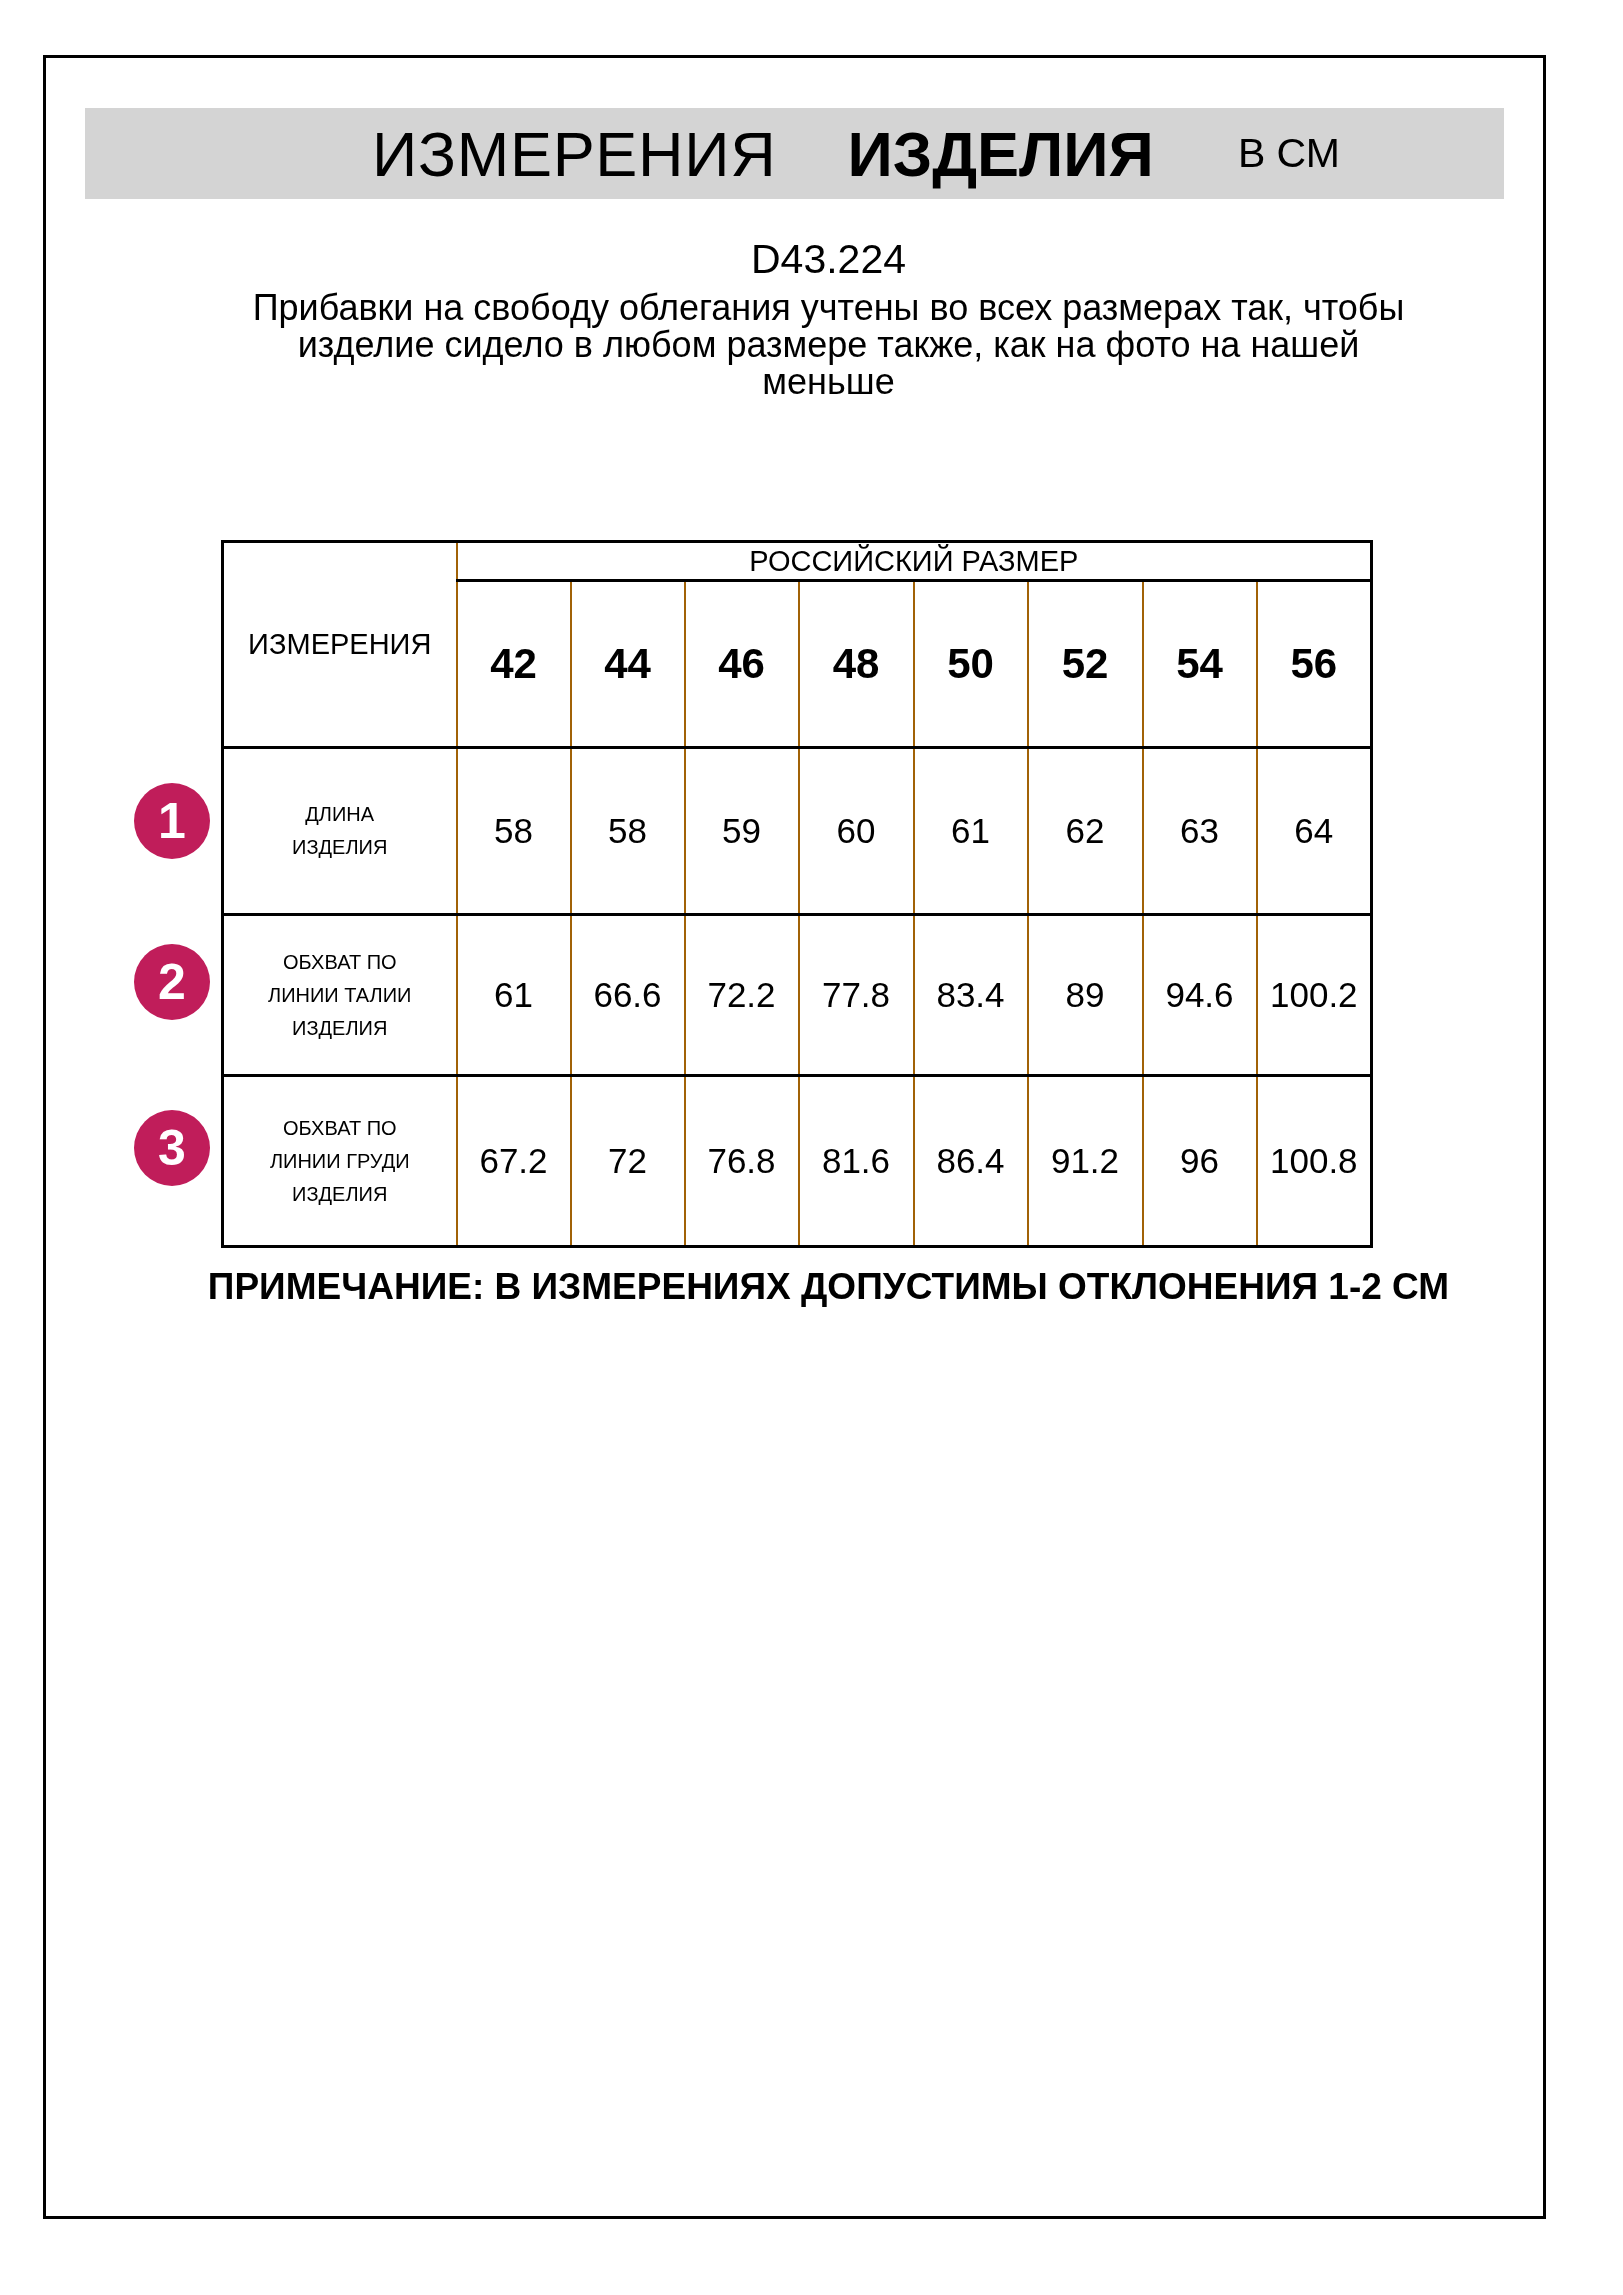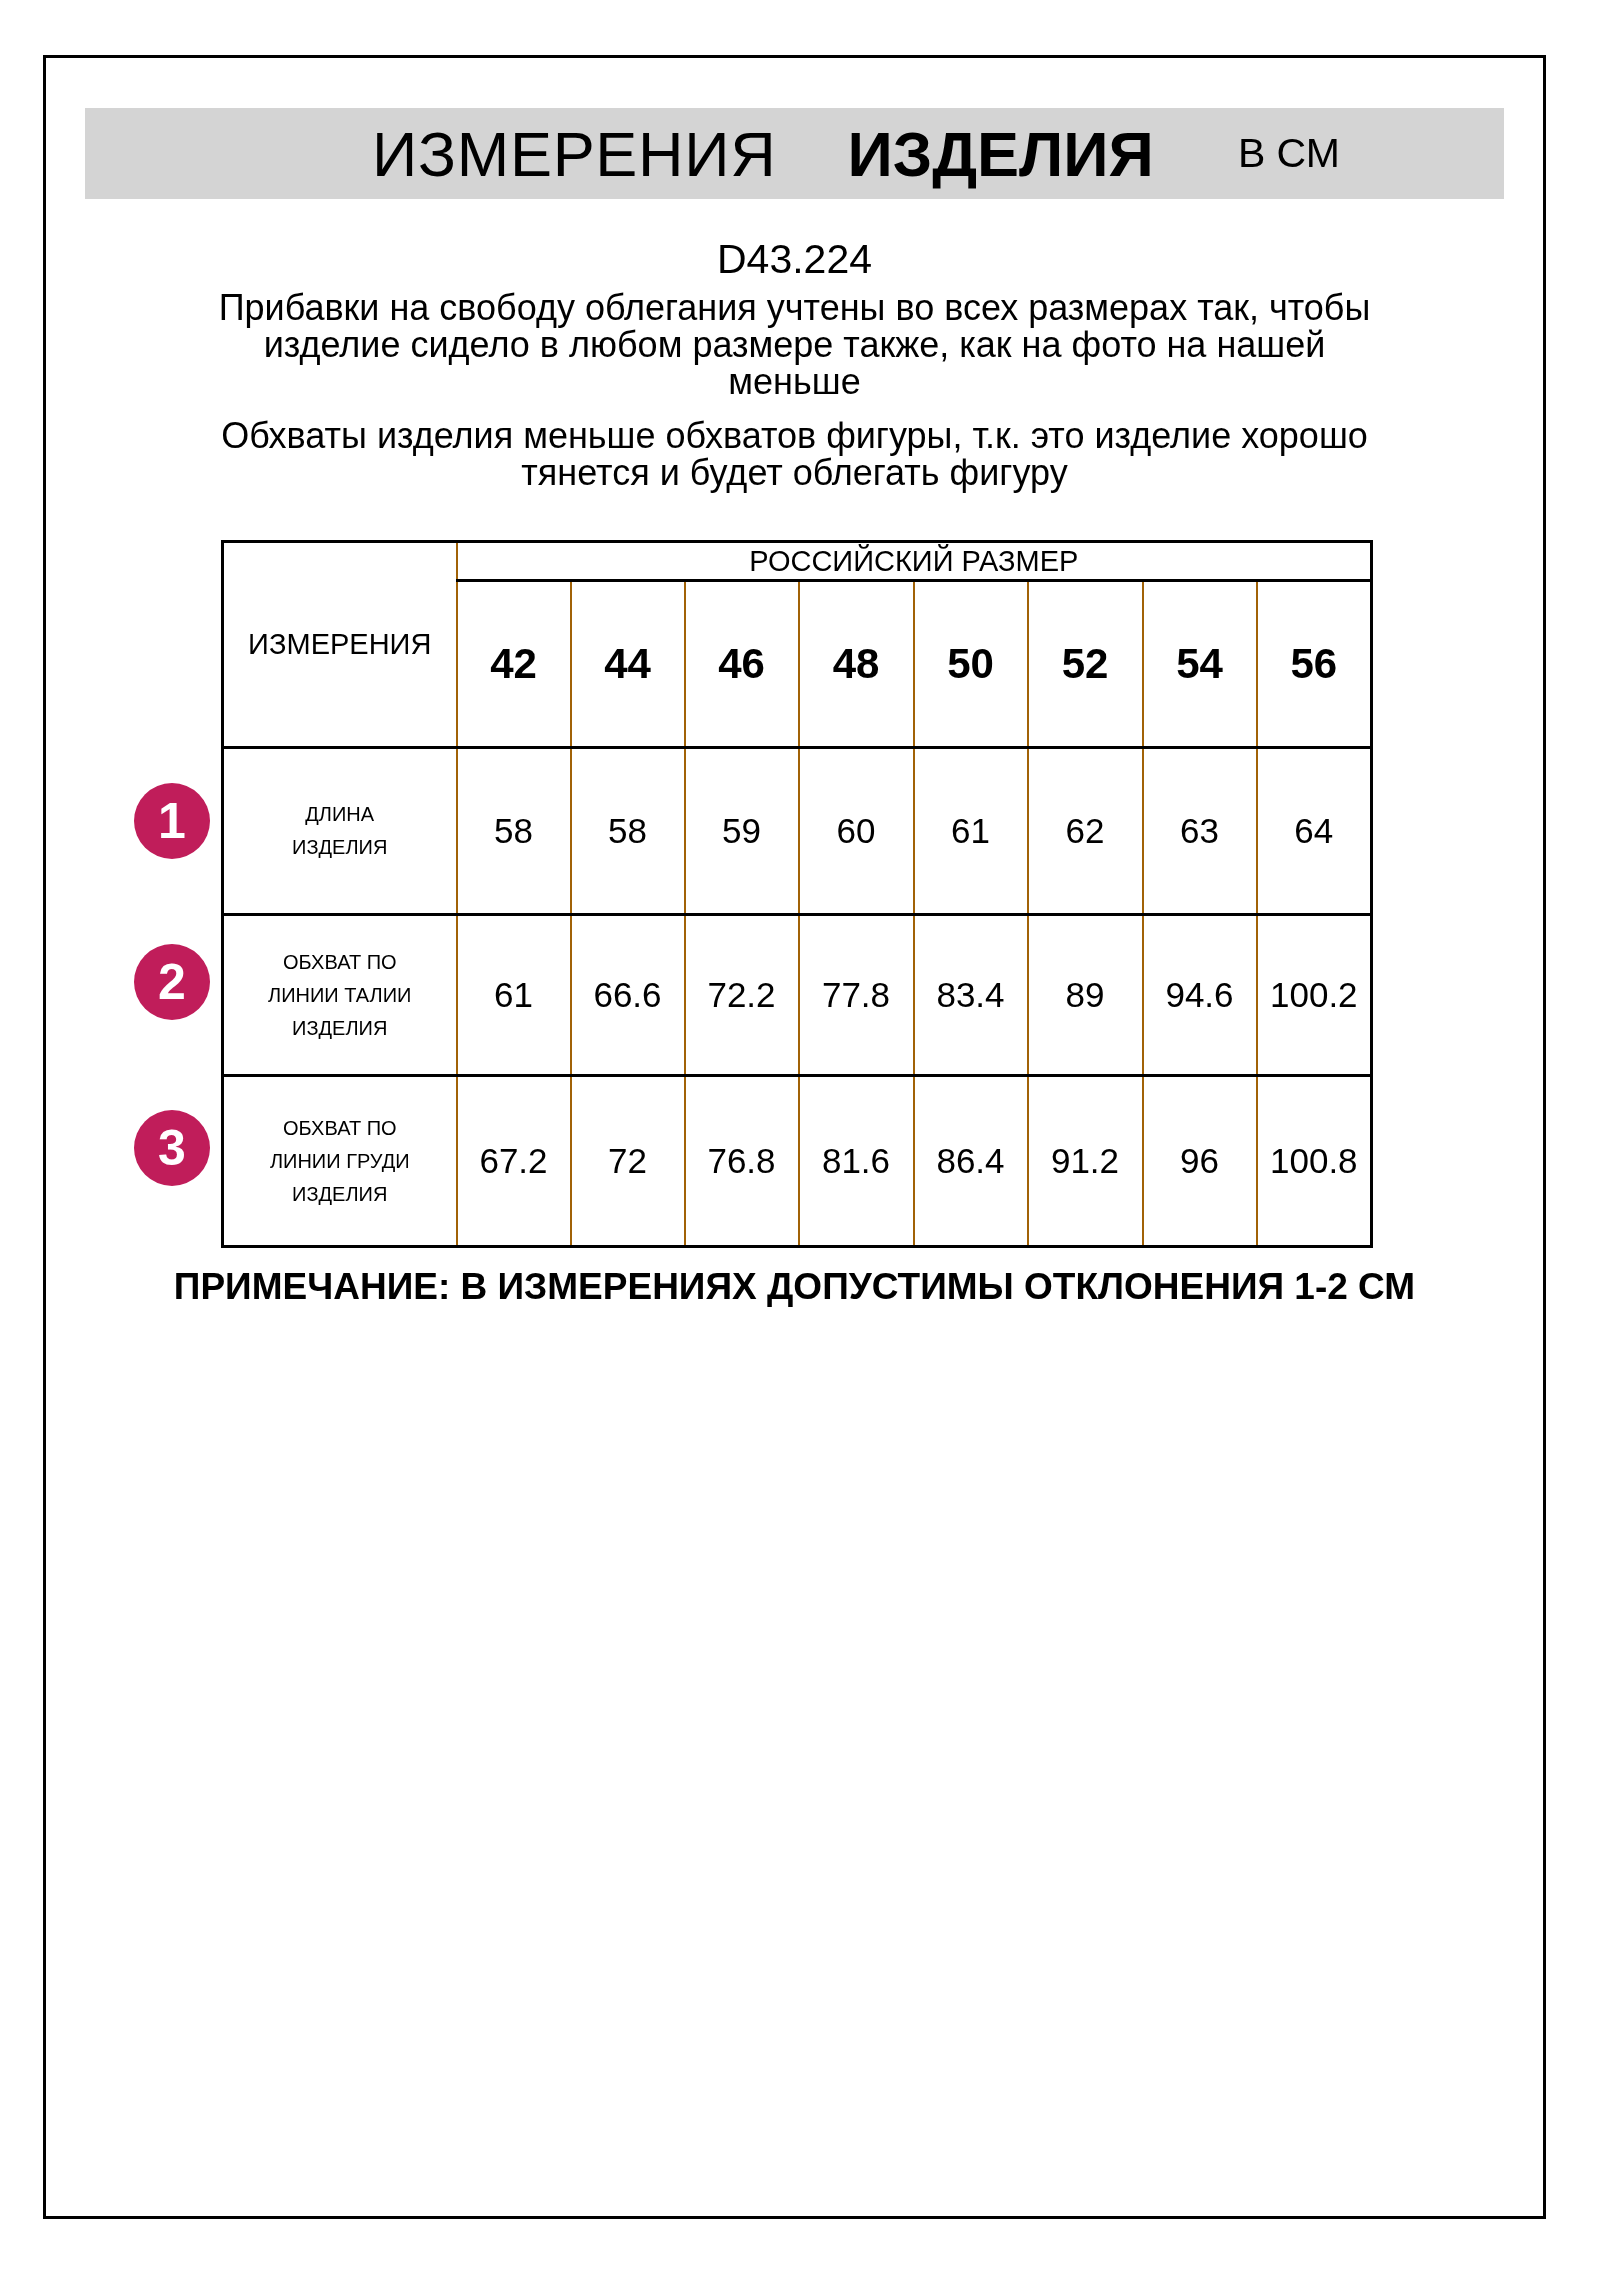--- a/index.html
+++ b/index.html
@@ -30,20 +30,21 @@
   }
   .title-measurements { font-size: 63px; font-weight: 400; letter-spacing: 0.7px; white-space: nowrap; }
   .title-product { font-size: 63px; font-weight: 700; margin-left: 71px; white-space: nowrap; }
   .title-unit { font-size: 41px; font-weight: 400; margin-left: 84px; white-space: nowrap; }
 
   .centered {
     position: absolute;
     left: 43px;
     width: 1503px;
     text-align: center;
+    padding-left: 34px;
   }
   .model-code { top: 236px; font-size: 41px; font-weight: 400; }
   .intro-para { font-size: 36px; line-height: 37px; font-weight: 400; }
   .para1 { top: 289px; }
   .para2 { top: 417px; }
 
   .size-table {
     position: absolute;
     left: 221px; top: 540px;
     border-collapse: collapse;
@@ -98,24 +99,20 @@
   </div>
 
   <div class="centered model-code">D43.224</div>
 
   <div class="centered intro-para para1">
     <div>Прибавки на свободу облегания учтены во всех размерах так, чтобы</div>
     <div>изделие сидело в любом размере также, как на фото на нашей</div>
     <div>меньше</div>
   </div>
 
-  <div class="centered intro-para para2">
-    <div>Обхваты изделия меньше обхватов фигуры, т.к. это изделие хорошо</div>
-    <div>тянется и будет облегать фигуру</div>
-  </div>
 
   <table class="size-table">
     <colgroup>
       <col style="width:234px">
       <col style="width:114px">
         <col style="width:114px">
         <col style="width:114px">
         <col style="width:115px">
       <col style="width:114px">
         <col style="width:115px">

